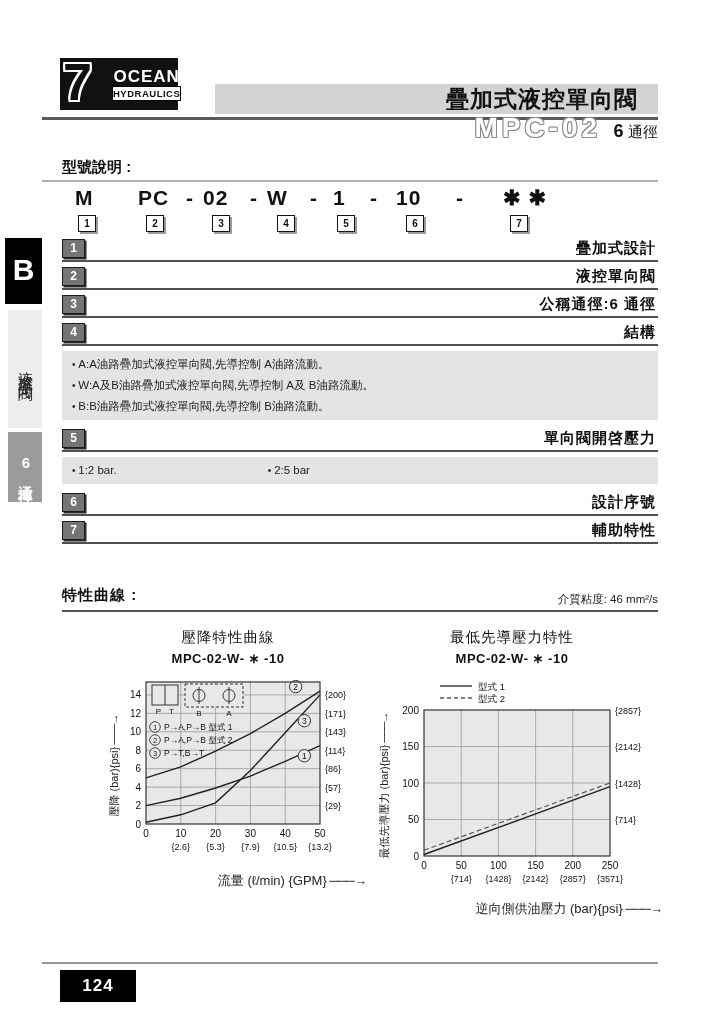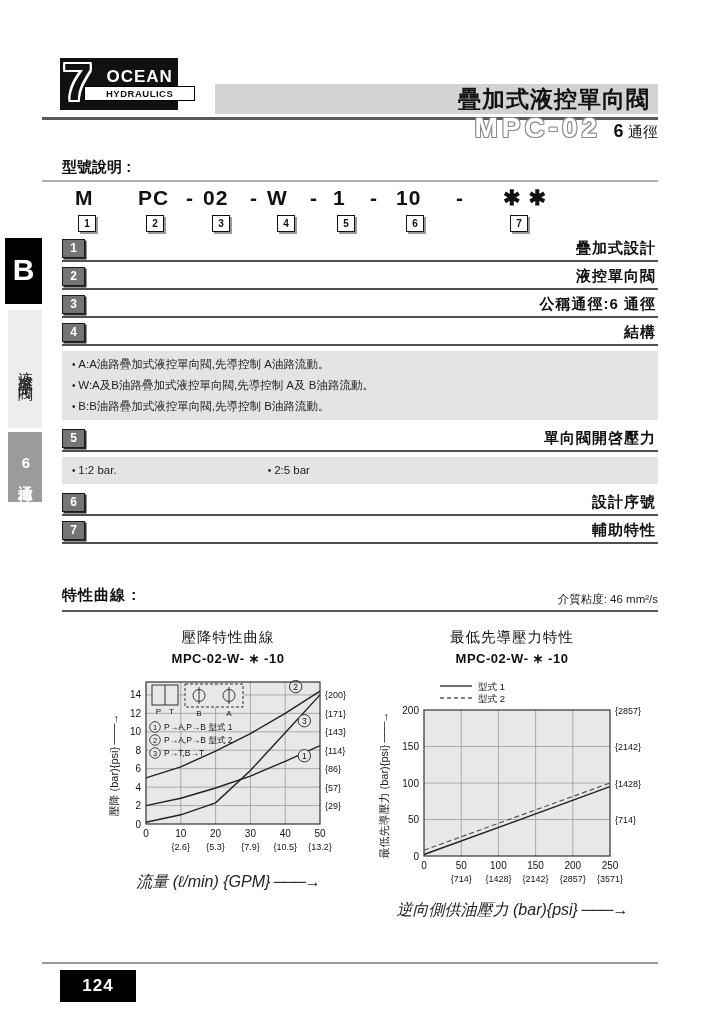--- a/index.html
+++ b/index.html
@@ -4,27 +4,27 @@
 <style>
   html,body{margin:0;padding:0;background:#fff;}
   .page{position:relative;width:720px;height:1024px;background:#fff;overflow:hidden;
         font-family:"Liberation Sans",sans-serif;color:#111;}
 
   
   .logo{position:absolute;left:60px;top:58px;width:118px;height:52px;background:#111;
         display:flex;align-items:center;}
   .logo-seven{position:absolute;left:3px;top:-6px;font-size:52px;font-weight:bold;color:#111;
         text-shadow:-2px -2px 0 #fff,2px -2px 0 #fff,-2px 2px 0 #fff,2px 2px 0 #fff,0 2px 0 #fff,2px 0 0 #fff,0 -2px 0 #fff,-2px 0 0 #fff;}
-  .logo-right{margin-left:24px;display:flex;flex-direction:column;align-items:center;}
+  .logo-right{margin-left:52px;display:flex;flex-direction:column;align-items:center;}
   .logo-brand{color:#fff;font-weight:bold;font-size:17px;letter-spacing:1px;line-height:18px;}
   .logo-sub{background:#fff;color:#111;border:1px solid #000;font-size:9.5px;font-weight:bold;
-        padding:0 21px;letter-spacing:.5px;line-height:13px;}
+        padding:0 0;letter-spacing:.5px;line-height:13px;}
   .title-band{position:absolute;left:215px;top:84px;width:443px;height:30px;background:#d3d3d3;
         text-align:right;}
-  .title-band span{font-size:23px;font-weight:bold;line-height:30px;padding-right:8px;letter-spacing:1px;}
+  .title-band span{font-size:23px;font-weight:bold;line-height:30px;padding-right:20px;letter-spacing:1px;}
   .rule-dark{position:absolute;left:42px;top:117px;width:616px;height:2.5px;background:#5a5a5a;}
   .model-line{position:absolute;left:260px;top:112px;width:398px;text-align:right;white-space:nowrap;}
   .model-outline{font-size:28px;font-weight:bold;letter-spacing:4px;color:#fff;
         text-shadow:-1px -1px 0 #8a8a8a,1px -1px 0 #8a8a8a,-1px 1px 0 #8a8a8a,1px 1px 0 #8a8a8a;}
   .bore-num{font-size:18px;font-weight:bold;margin-left:8px;}
   .bore-text{font-size:15px;}
 
   
   .mc-heading{position:absolute;left:62px;top:158px;font-size:15px;font-weight:bold;}
   .rule-gray{position:absolute;left:42px;top:180px;width:616px;height:2px;background:#b0b0b0;}
@@ -66,21 +66,21 @@
   .chart-block{position:relative;}
   .chart-block.c1{width:288px;margin-left:28px;}
   .chart-block.c2{width:300px;margin-left:-4px;}
   .ctitle{text-align:center;font-size:14.5px;letter-spacing:1px;}
   .csub{text-align:center;font-size:13px;font-weight:bold;letter-spacing:.5px;margin-top:4px;}
   .plotwrap{position:relative;margin-top:8px;padding-left:22px;}
   .ylabel{position:absolute;left:-56px;top:84px;width:160px;text-align:center;
         transform:rotate(-90deg);white-space:nowrap;font-size:11px;color:#222;}
   .c2 .ylabel{top:104px;left:-58px;}
   .ylabel::after,.xlabel::after{content:" ───→";letter-spacing:-1px;}
-  .xlabel{text-align:center;font-size:16px;color:#222;margin-top:6px;white-space:nowrap;font-style:italic;}
+  .xlabel{text-align:right;font-size:13px;color:#222;margin-top:6px;white-space:nowrap;}
 
   
   .foot-rule{position:absolute;left:42px;top:962px;width:616px;height:2px;background:#999;}
   .page-num{position:absolute;left:60px;top:970px;width:76px;height:32px;background:#000;color:#fff;
         font-size:17px;font-weight:bold;text-align:center;line-height:32px;letter-spacing:1px;}
 </style>
 </head>
 <body>
 
 <div class="page">

